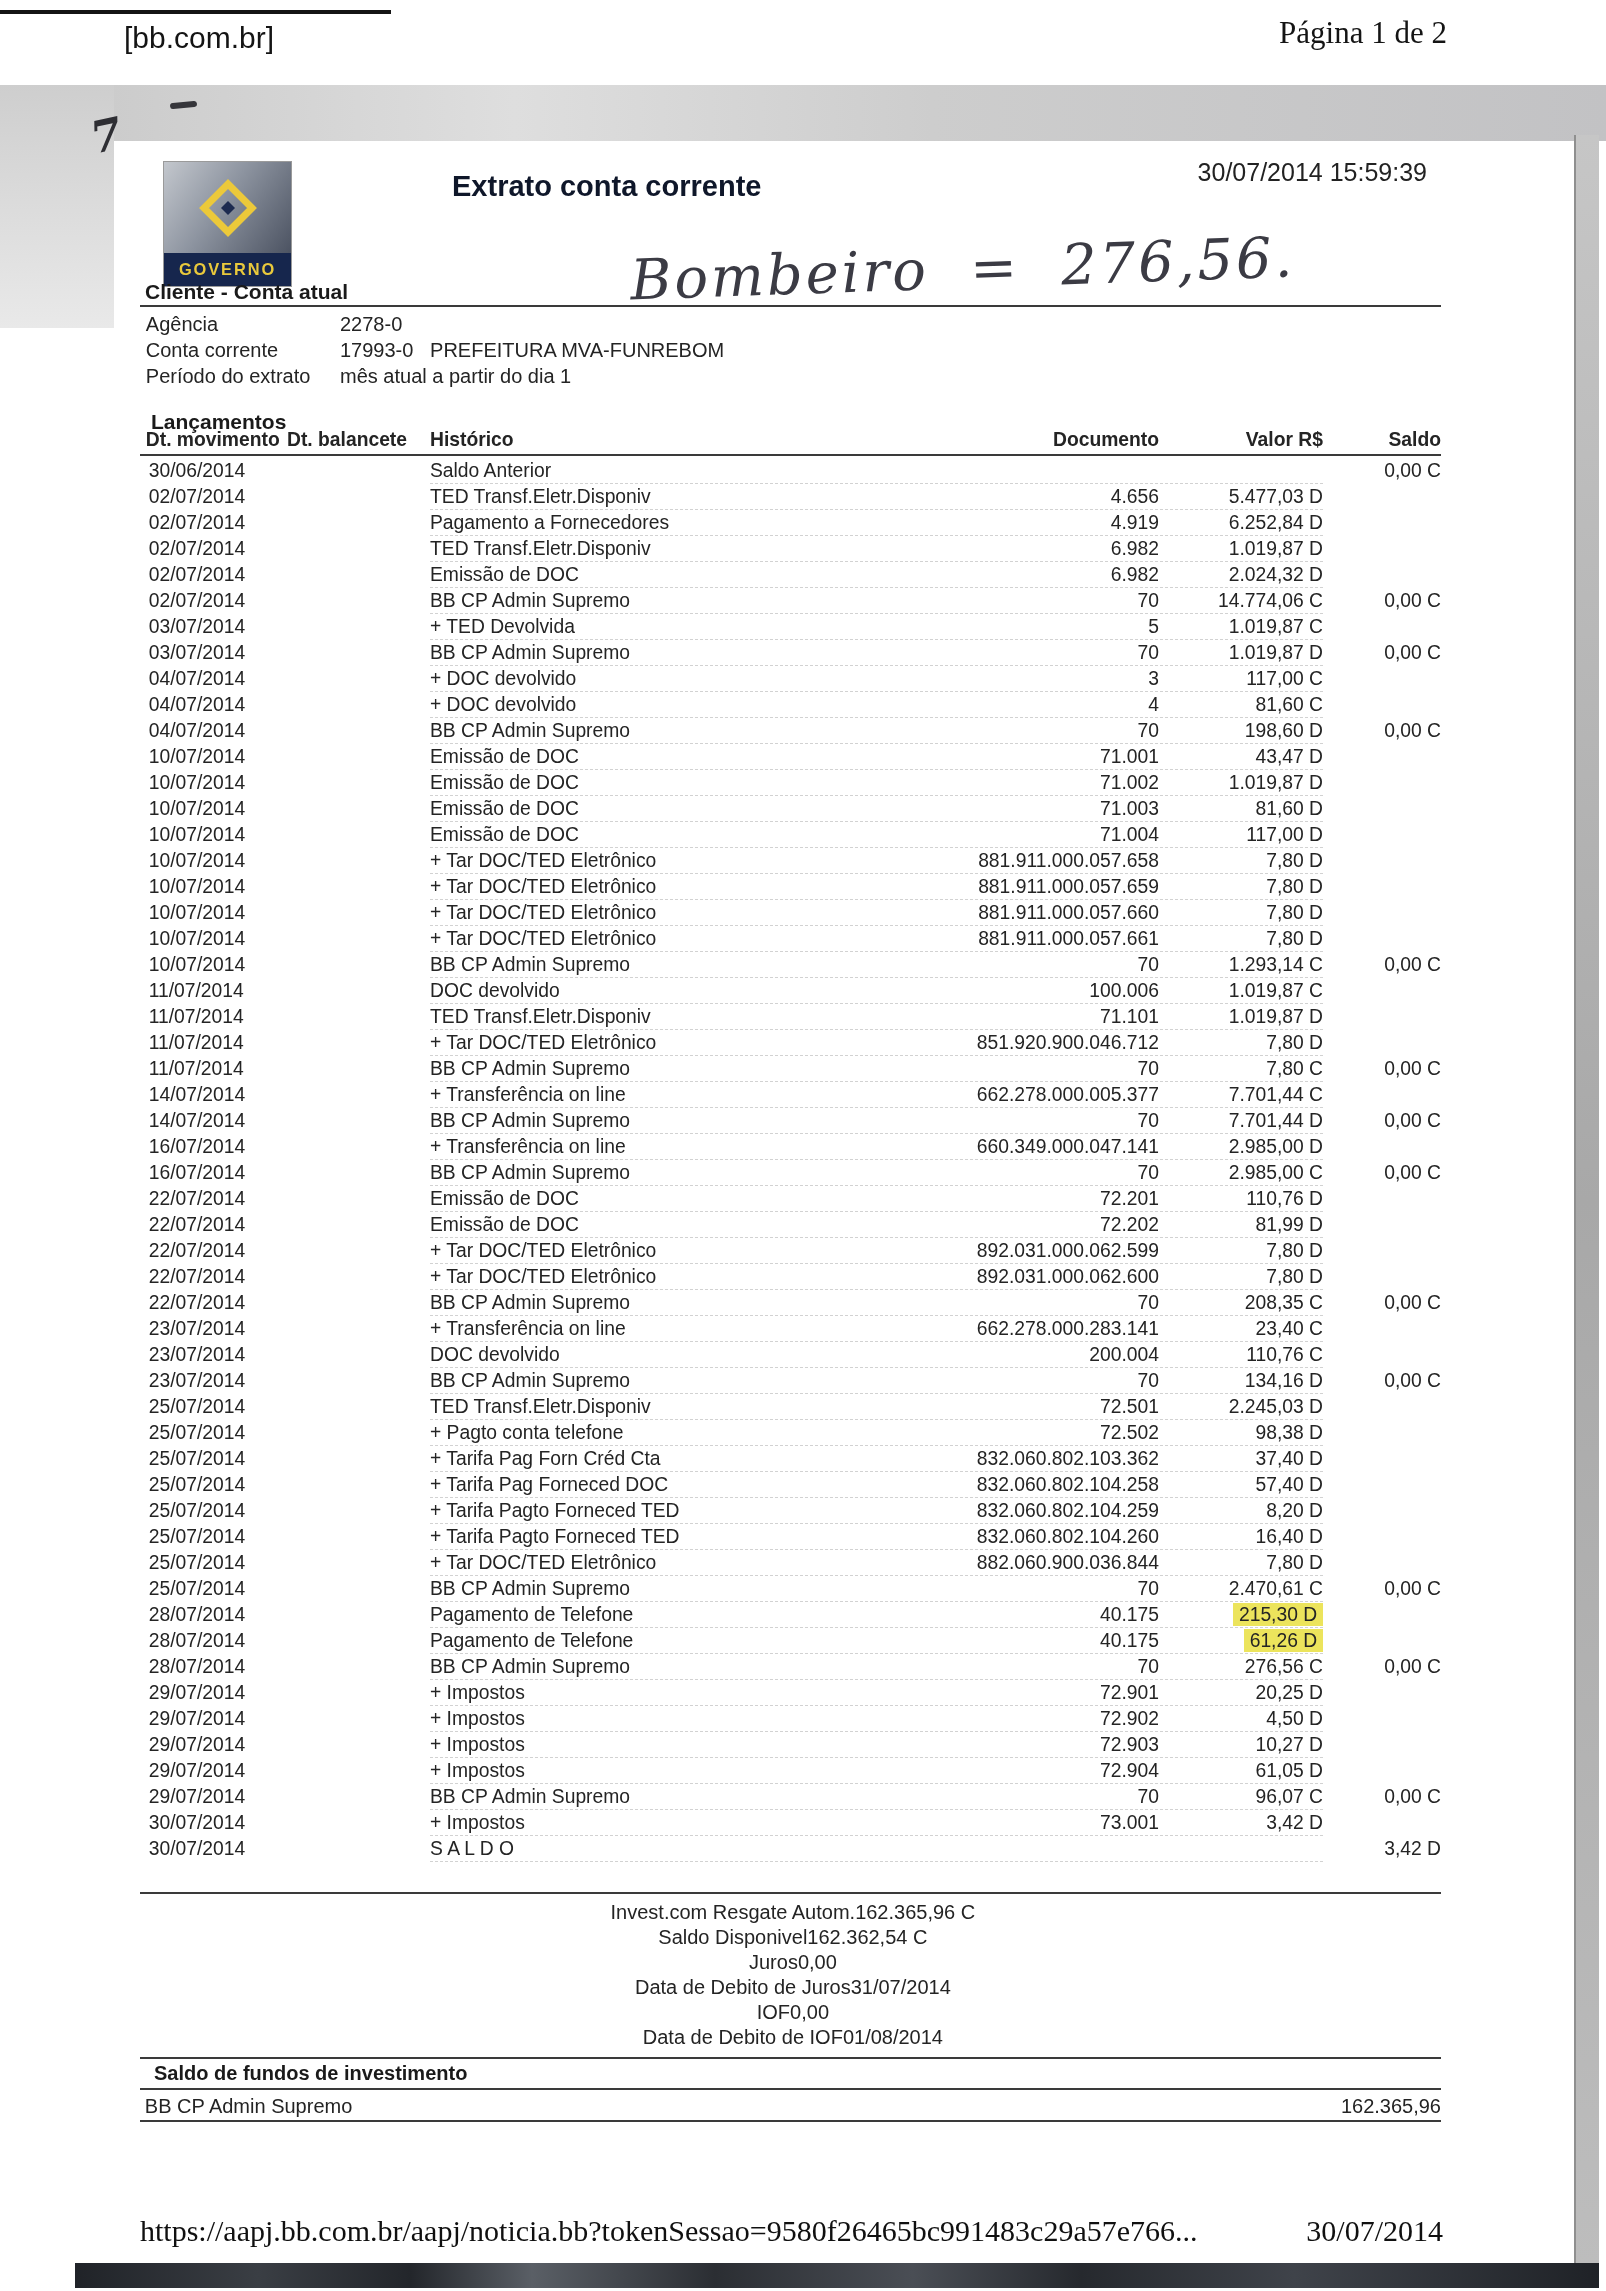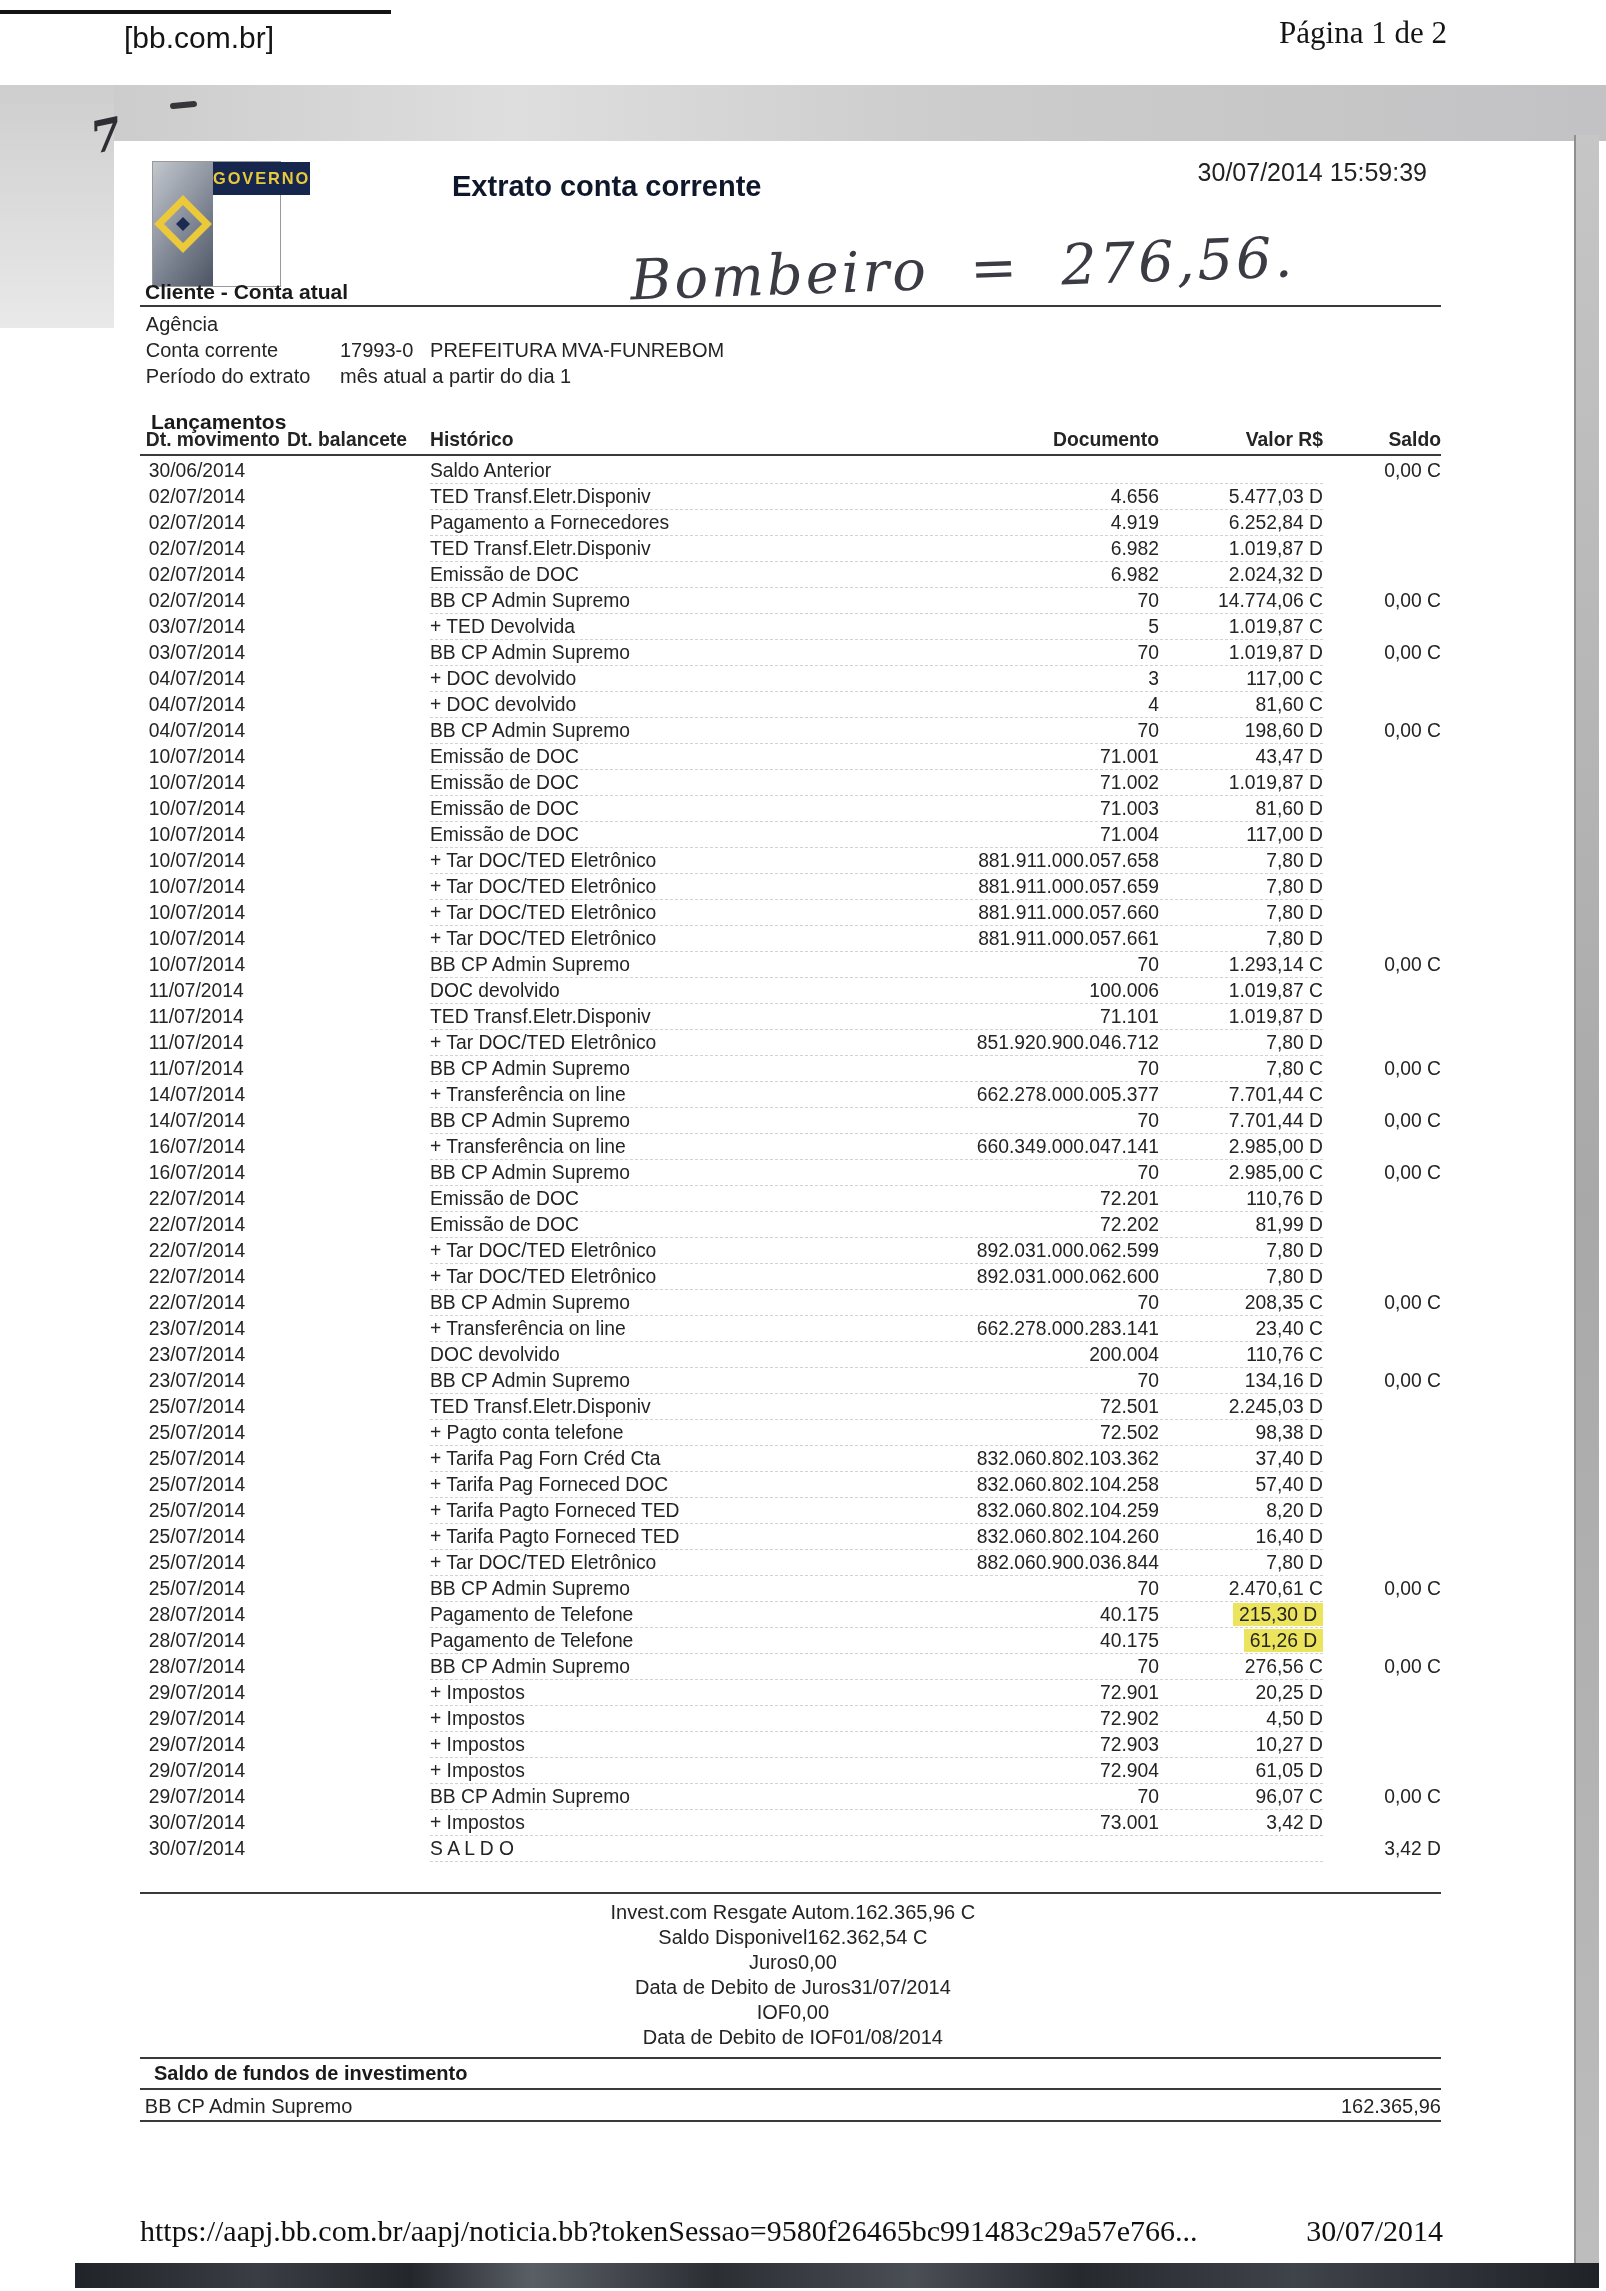--- a/index.html
+++ b/index.html
@@ -24,21 +24,21 @@
   .pen-seven{position:absolute;left:91px;top:110px;font-family:"DejaVu Serif",serif;font-style:italic;font-weight:bold;
     font-size:44px;color:#2e2e33;transform:rotate(-12deg)}
 
   
   .ph-left{position:absolute;left:124px;top:21px;font-family:Liberation Sans, sans-serif;font-size:30px;color:#141414}
   .ph-right{position:absolute;right:160px;top:15.4px;font-family:"Liberation Serif",serif;font-size:31px;color:#141414}
   .pfooter{position:absolute;left:140px;top:2214px;width:1303px;display:flex;justify-content:space-between;
     font-family:"Liberation Serif",serif;font-size:30px;color:#101010;white-space:nowrap}
 
   
-  .logo{position:absolute;left:153px;top:162px;width:127px;height:124px;display:flex;flex-direction:row;
+  .logo{position:absolute;left:164px;top:162px;width:127px;height:124px;display:flex;flex-direction:column;
     box-shadow:0 0 0 1px #9a9a9a}
   .logo-emblem{flex:1;display:flex;align-items:center;justify-content:center;
     background:linear-gradient(125deg,#c3c7cd 0%,#8d94a0 45%,#4c5362 100%)}
   .logo-band{height:33px;display:flex;align-items:center;justify-content:center;
     background:var(--logo-band,#16264d);color:var(--logo-yellow,#e9c93c);
     font-weight:bold;font-size:16.4px;letter-spacing:1.9px}
 
   .doc-title{position:absolute;left:452px;top:170px;font-size:29px;font-weight:bold;color:#0f172a}
   .timestamp{position:absolute;right:180px;top:158px;font-size:25px;color:#222}
   .handwriting{position:absolute;left:630px;top:236px;font-family:"DejaVu Serif",serif;font-style:italic;
@@ -109,20 +109,21 @@
 
   <div class="doc-title">Extrato conta corrente</div>
   <div class="timestamp">30/07/2014 15:59:39</div>
   <div class="handwriting">Bombeiro  =  276,56.</div>
 
   <div class="client-heading">Cliente - Conta atual</div>
   <div class="rule rule-client"></div>
   <div class="client-fields" id="client-fields">
       <div class="field-row">
         <div class="flabel">Agência</div>
+        <div class="fvalue">2278-0</div>
       </div>
       <div class="field-row">
         <div class="flabel">Conta corrente</div>
         <div class="fvalue">17993-0   PREFEITURA MVA-FUNREBOM</div>
       </div>
       <div class="field-row">
         <div class="flabel">Período do extrato</div>
         <div class="fvalue">mês atual a partir do dia 1</div>
       </div>
     </div>

